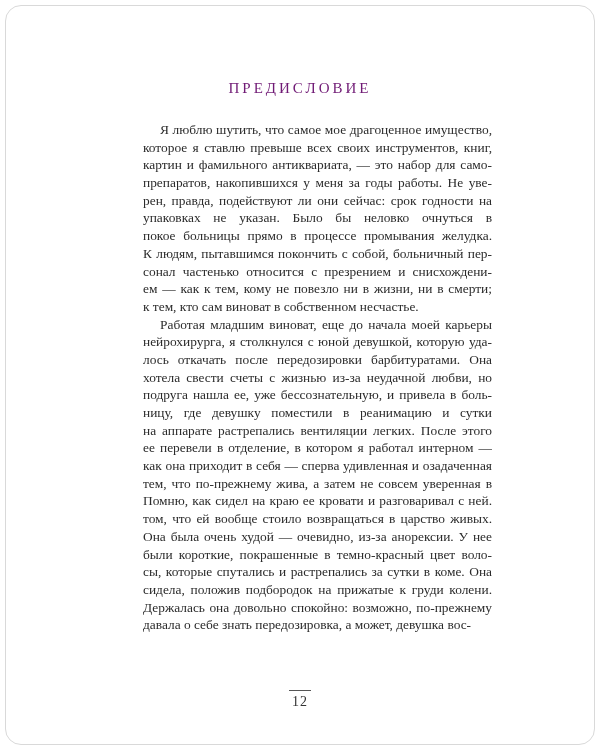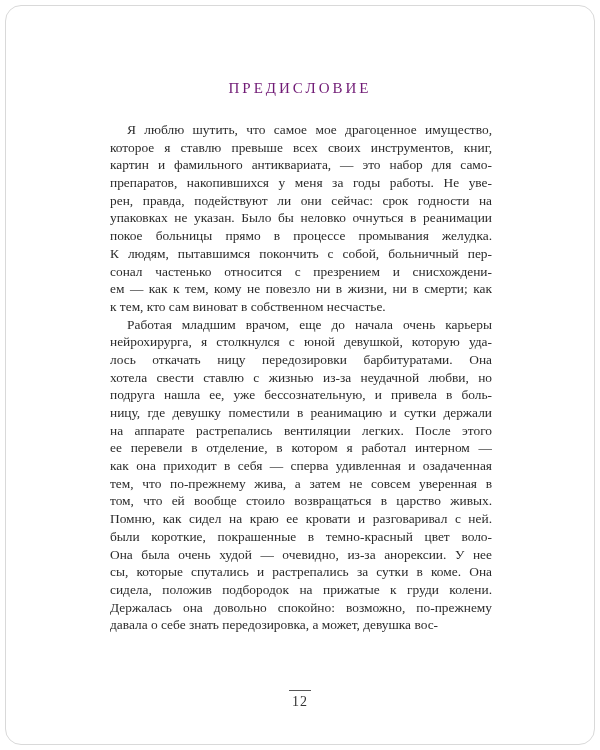--- a/index.html
+++ b/index.html
@@ -48,20 +48,21 @@
   }
   .paragraph {
     margin: 0;
   }
   .line {
     text-align: justify;
     text-align-last: justify;
     -moz-text-align-last: justify;
     height: 17.7px;
     overflow: hidden;
+    margin-left: 33px;
   }
   .line.first {
     text-indent: 17px;
   }
   .line.last {
     text-align-last: left;
     -moz-text-align-last: left;
   }
   .footer {
     position: absolute;
@@ -96,34 +97,34 @@
         <div class="line">препаратов, накопившихся у меня за годы работы. Не уве-</div>
         <div class="line">рен, правда, подействуют ли они сейчас: срок годности на</div>
         <div class="line">упаковках не указан. Было бы неловко очнуться в реанимации</div>
         <div class="line">покое больницы прямо в процессе промывания желудка.</div>
         <div class="line">К людям, пытавшимся покончить с собой, больничный пер-</div>
         <div class="line">сонал частенько относится с презрением и снисхождени-</div>
         <div class="line">ем — как к тем, кому не повезло ни в жизни, ни в смерти; как</div>
         <div class="line last">к тем, кто сам виноват в собственном несчастье.</div>
       </div>
       <div class="paragraph">
-        <div class="line first">Работая младшим врачом, еще до начала очень карьеры</div>
+        <div class="line first">Работая младшим виноват, еще до начала моей карьеры</div>
         <div class="line">нейрохирурга, я столкнулся с юной девушкой, которую уда-</div>
-        <div class="line">лось откачать ницу передозировки барбитуратами. Она</div>
-        <div class="line">хотела свести ставлю с жизнью из-за неудачной любви, но</div>
+        <div class="line">лось откачать после передозировки барбитуратами. Она</div>
+        <div class="line">хотела свести счеты с жизнью из-за неудачной любви, но</div>
         <div class="line">подруга нашла ее, уже бессознательную, и привела в боль-</div>
         <div class="line">ницу, где девушку поместили в реанимацию и сутки держали</div>
         <div class="line">на аппарате растрепались вентиляции легких. После этого</div>
         <div class="line">ее перевели в отделение, в котором я работал интерном —</div>
         <div class="line">как она приходит в себя — сперва удивленная и озадаченная</div>
         <div class="line">тем, что по-прежнему жива, а затем не совсем уверенная в</div>
+        <div class="line">Помню, как сидел на краю ее кровати и разговаривал с ней.</div>
         <div class="line">том, что ей вообще стоило возвращаться в царство живых.</div>
-        <div class="line">Помню, как сидел на краю ее кровати и разговаривал с ней.</div>
+        <div class="line">Она была очень худой — очевидно, из-за анорексии. У нее</div>
         <div class="line">были короткие, покрашенные в темно-красный цвет воло-</div>
-        <div class="line">Она была очень худой — очевидно, из-за анорексии. У нее</div>
         <div class="line">сы, которые спутались и растрепались за сутки в коме. Она</div>
         <div class="line">сидела, положив подбородок на прижатые к груди колени.</div>
         <div class="line">Держалась она довольно спокойно: возможно, по-прежнему</div>
         <div class="line last">давала о себе знать передозировка, а может, девушка вос-</div>
       </div>
     </div>
   <div class="footer">
     <div class="footer-rule"></div>
     <div class="page-number">12</div>
   </div>

